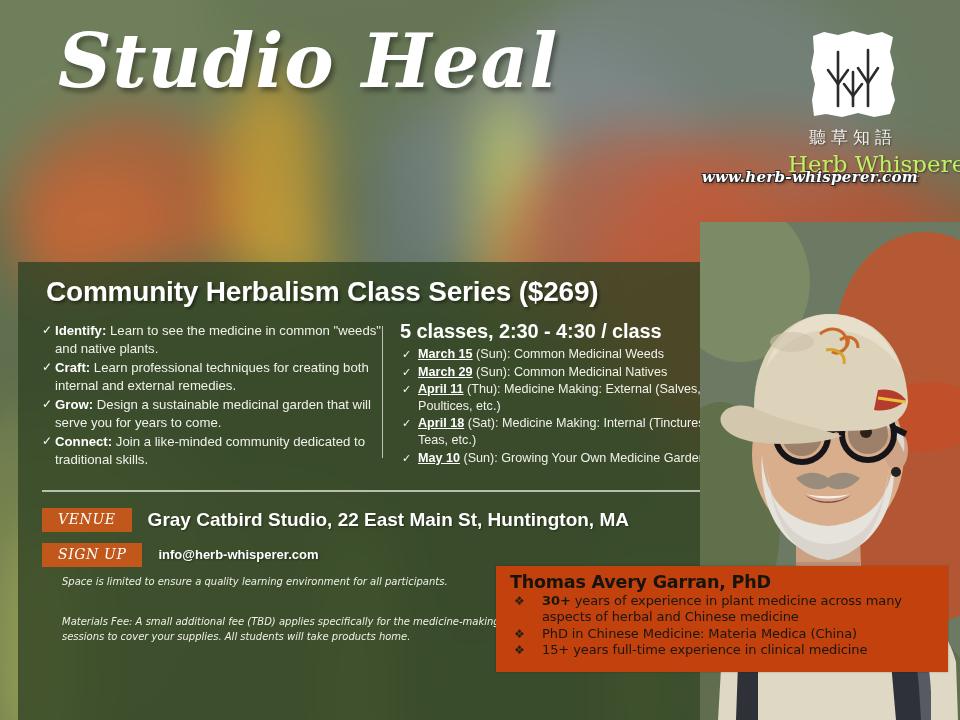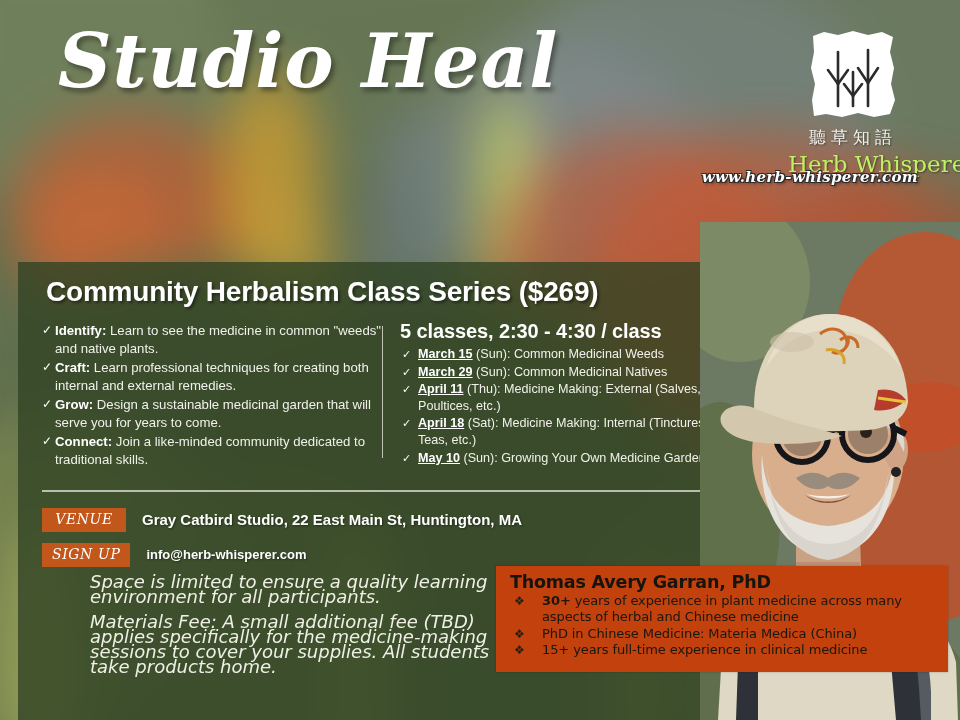--- a/index.html
+++ b/index.html
@@ -151,41 +151,40 @@
   .badge-row { position:absolute; left:24px; display:flex; align-items:center; }
   #row-venue  { top:246px; }
   #row-signup { top:281px; }
   .badge {
     background:#c1571a;
     color:#ffffff;
     font-family:"DejaVu Serif", serif;
     font-style:italic;
     font-size:14px;
     letter-spacing:.6px;
-    padding:4px 10px 5px;
+    padding:4px 16px 5px;
     min-width:84px;
     text-align:center;
     line-height:1.05;
     white-space:nowrap;
   }
   .badge-text {
     margin-left:16px;
-    font-size:15px; font-weight:700; color:#ffffff;
+    font-size:19px; font-weight:700; color:#ffffff;
     text-shadow:1px 1px 2px rgba(0,0,0,.4);
     white-space:nowrap;
   }
   #row-signup .badge-text { font-size:13px; }
 
   .fineprint {
     position:absolute; left:44px; width:448px;
     font-family:"DejaVu Sans", sans-serif;
     font-style:italic;
-    font-size:18px; line-height:15px;
+    font-size:10px; line-height:15px;
     color:#f0f0e6;
-    margin-left:28px;
   }
   #fine-1 { top:312px; }
   #fine-2 { top:352px; }
 
   
   #photo {
     position:absolute; left:700px; top:222px;
     width:260px; height:498px;
     z-index:4;
     overflow:hidden;

